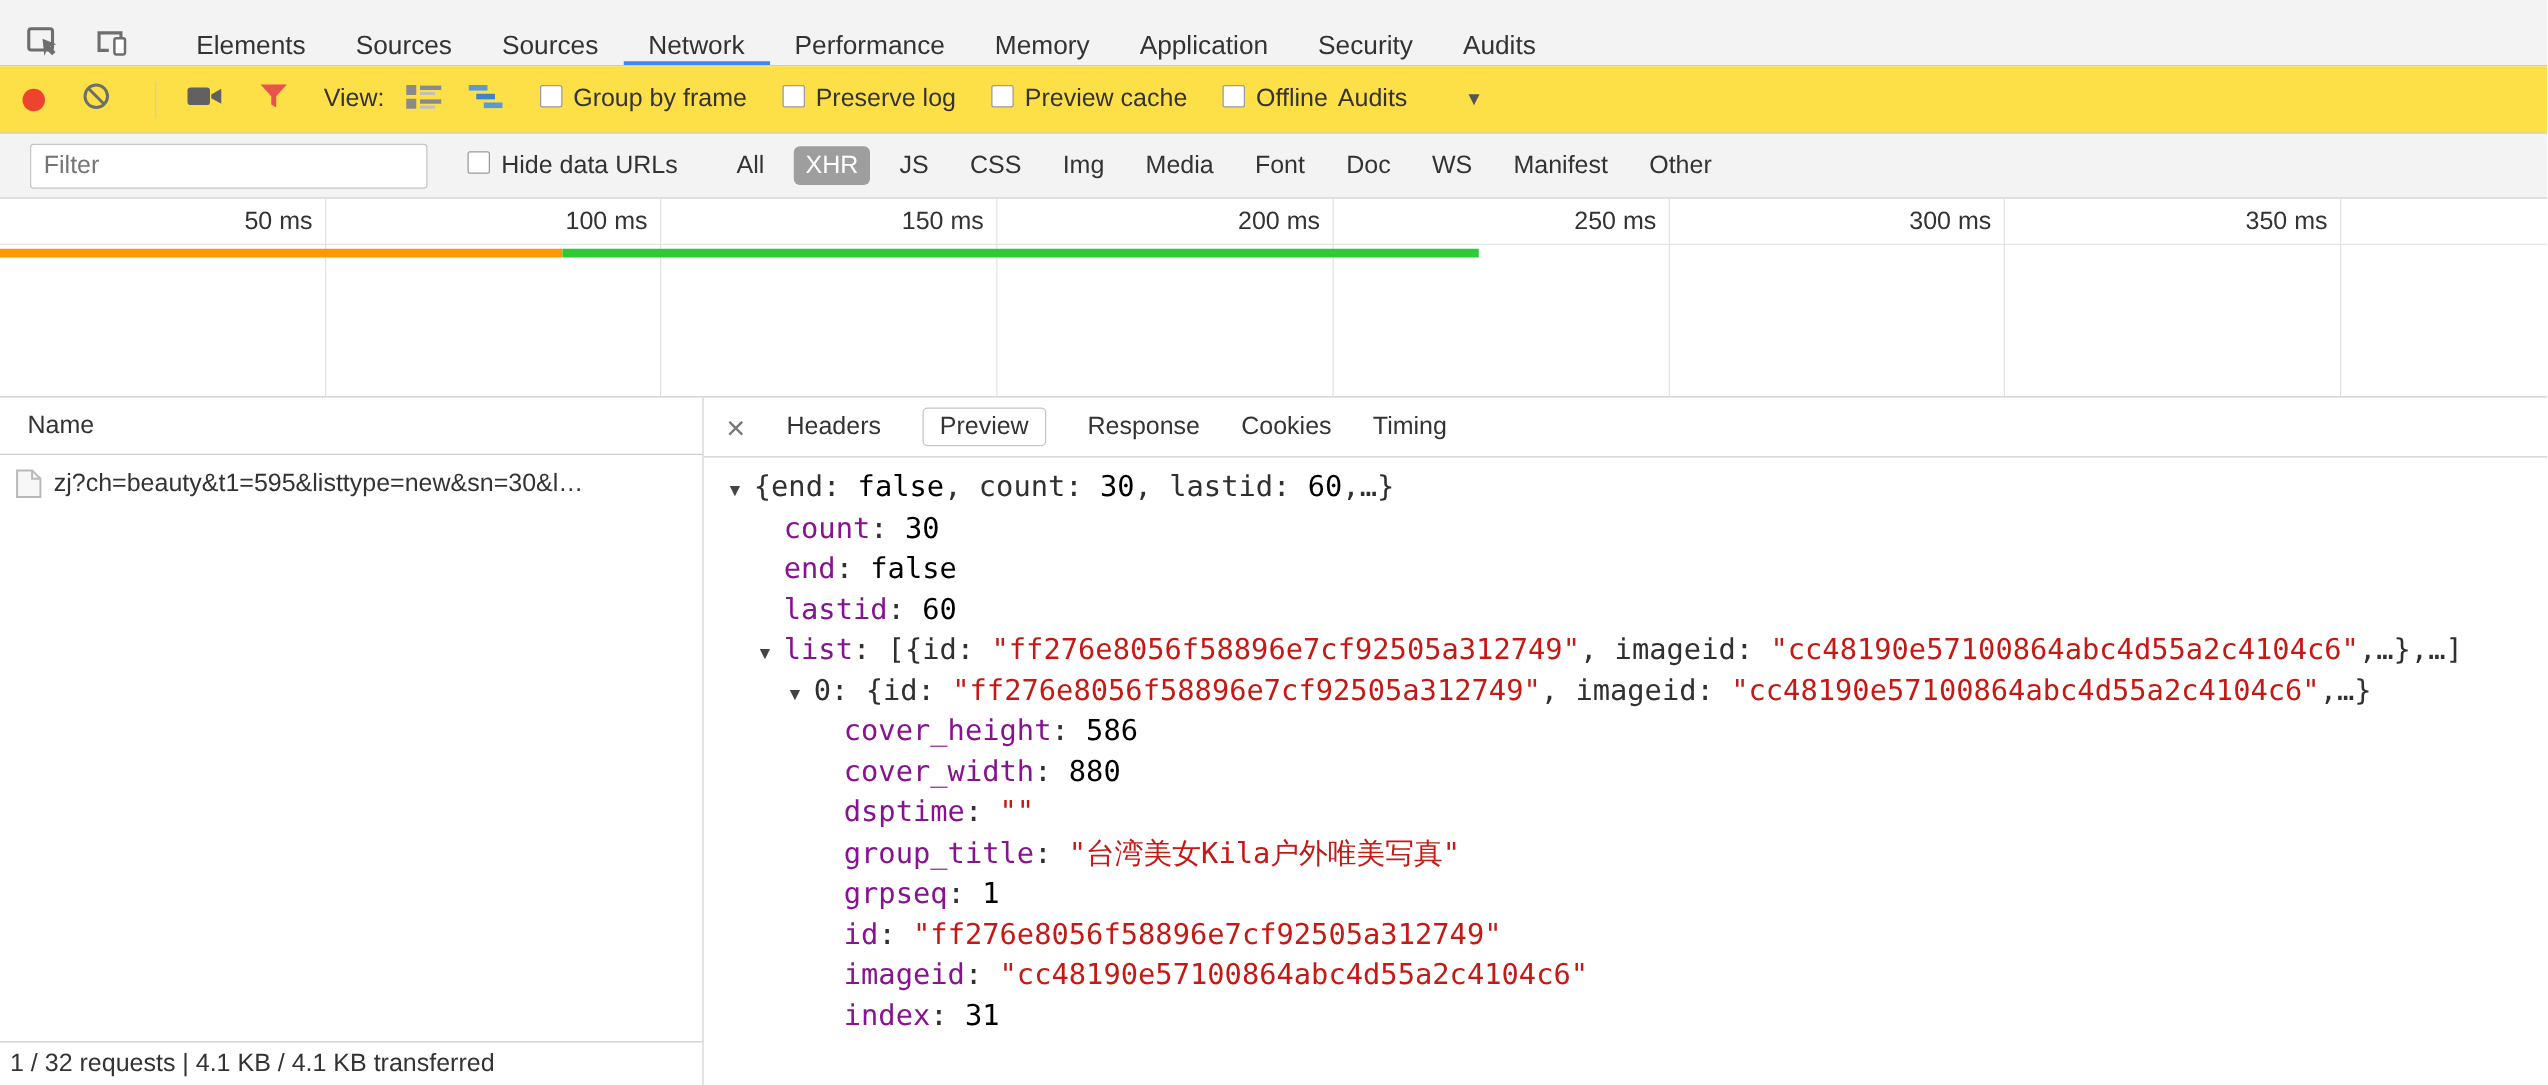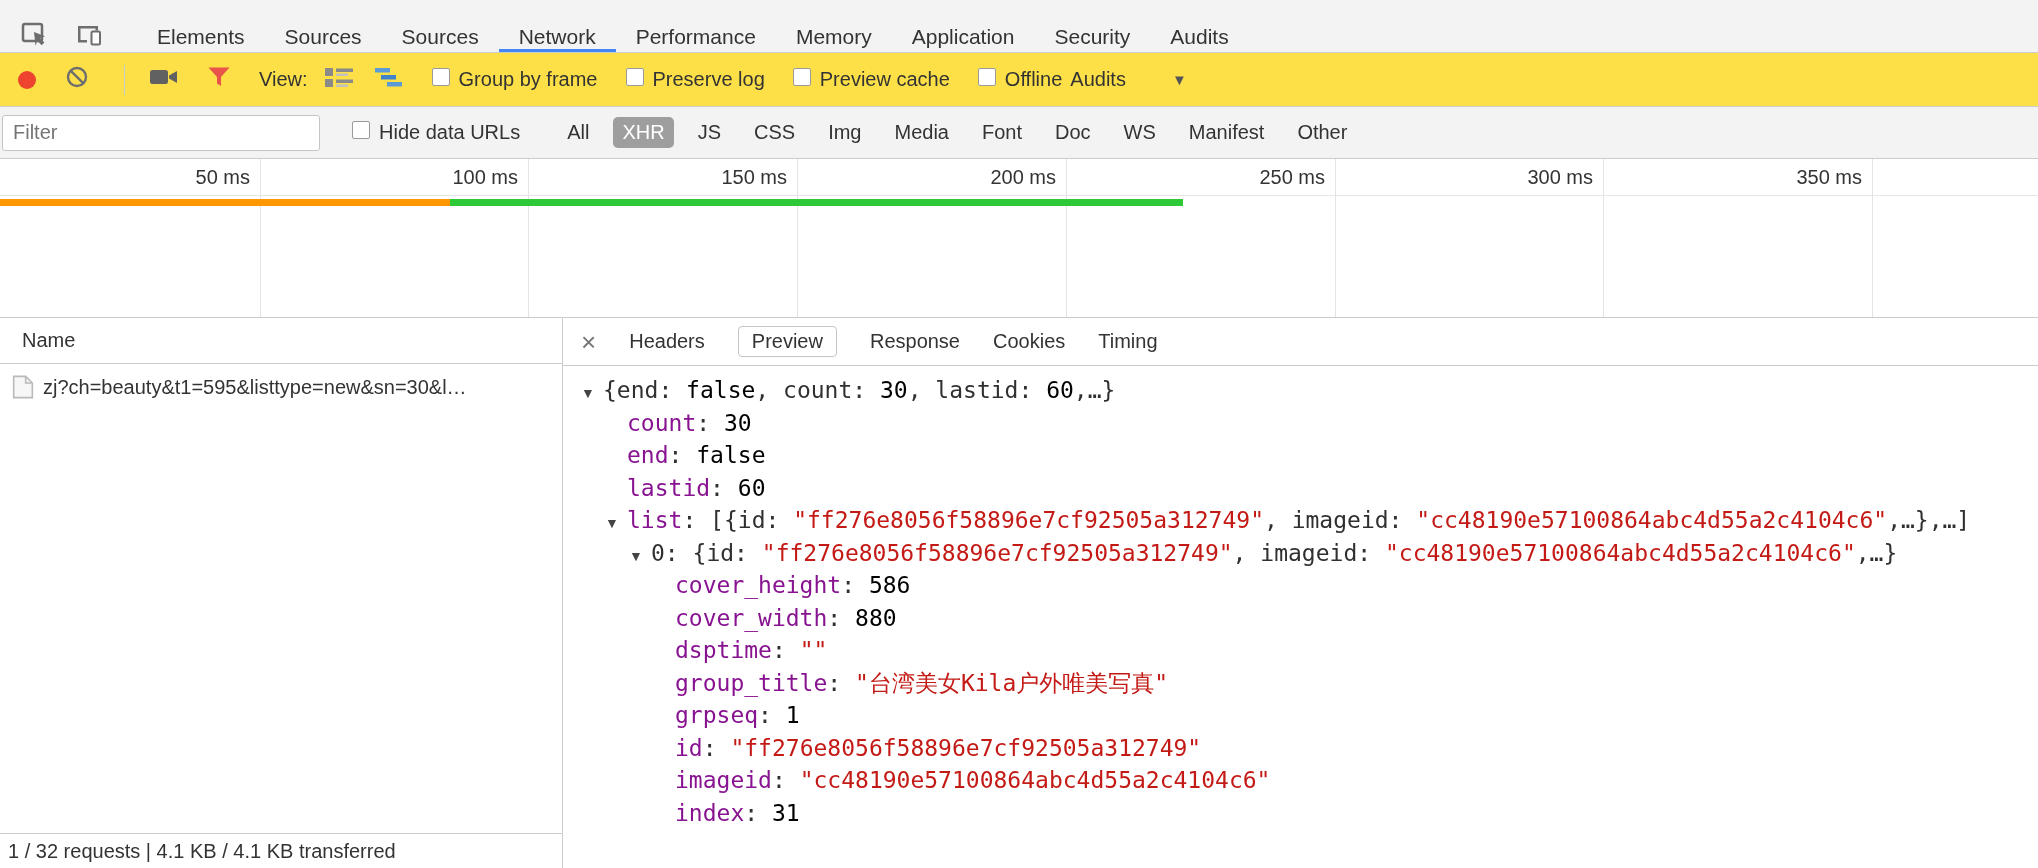--- a/index.html
+++ b/index.html
@@ -19,21 +19,21 @@
   .record-dot{width:18px;height:18px;border-radius:50%;background:#ee442f;margin-right:28px;flex:none;cursor:pointer}
   .tb-sep{width:1px;height:30px;background:#ccc;margin:0 24px 0 6px}
   .tb-icon{margin-right:28px;display:flex;align-items:center;cursor:pointer}
   .view-label{margin-right:16px}
   .checkbox{width:18px;height:18px;border:1px solid #9a9a9a;border-radius:2px;background:#fff;margin-right:9px;flex:none;cursor:pointer}
   .cb-group{display:flex;align-items:flex-start;margin-right:28px}
   .throttle{display:flex;align-items:center;cursor:pointer}
   .caret{font-size:15px;color:#555;margin-left:46px}
 
   
-  .filterbar{height:52px;background:#f3f3f3;border-bottom:1px solid #ccc;display:flex;align-items:center;padding-left:2px;font-size:20px}
+  .filterbar{height:52px;background:#f3f3f3;border-bottom:1px solid #ccc;display:flex;align-items:center;padding-left:24px;font-size:20px}
   .filter-input{width:318px;height:36px;border:1px solid #c5c5c5;border-radius:3px;padding:0 10px;font-size:20px;color:#333;background:#fff;font-family:inherit;margin-right:32px}
   .pills{display:flex;align-items:center;gap:15px;margin-left:10px}
   .pill{padding:4px 9px;border-radius:5px;color:#333;cursor:pointer;white-space:nowrap}
   .pill.active{background:#9e9e9e;color:#fff}
 
   
   .overview{height:159px;border-bottom:1px solid #ccc;position:relative;background:#fff}
   .gridline{position:absolute;top:0;bottom:0;width:1px;background:#e3e3e3}
   .time-label{position:absolute;top:0;height:36px;line-height:36px;width:140px;text-align:right;font-size:20px;color:#333}
   .overview-sep{position:absolute;left:0;right:0;top:36px;height:1px;background:#e6e6e6}

